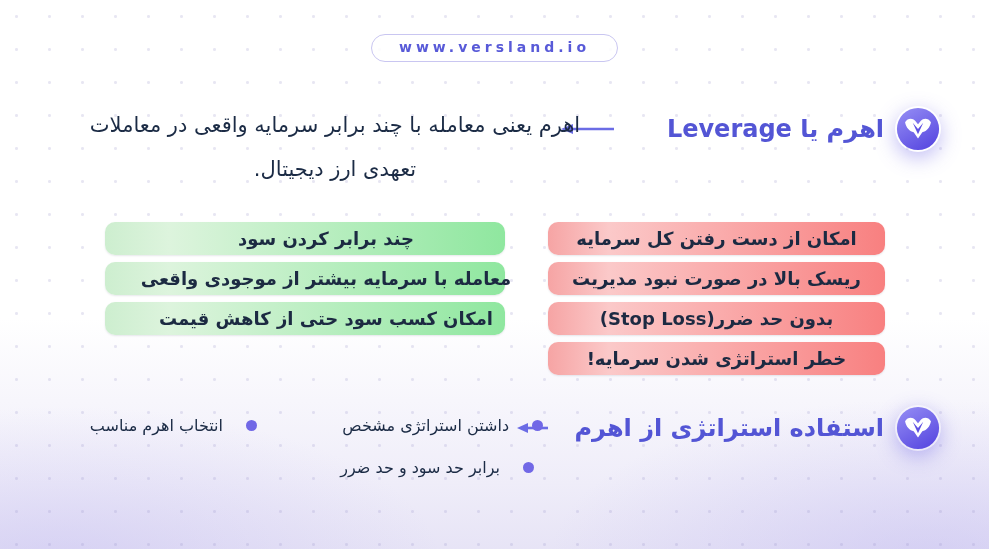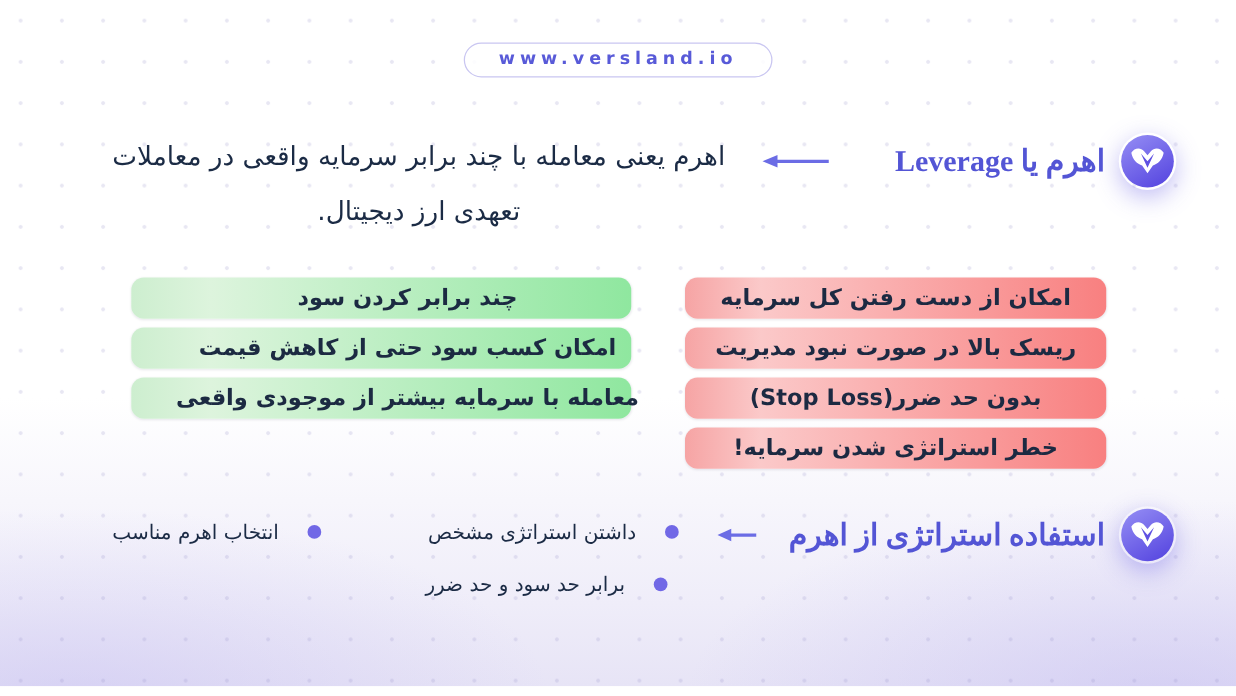--- a/index.html
+++ b/index.html
@@ -55,21 +55,20 @@
     box-shadow: 0 6px 20px rgba(118,108,230,0.45);
     display: block;
   }
   .logo svg { display: block; width: 46px; height: 46px; }
 
   .sec-title {
     color: #5355d5;
     font-size: 24px;
     font-weight: bold;
     white-space: nowrap;
-    font-family: Liberation Serif, serif;
   }
 
   .arrow-long { margin-inline-start: 40px; display: flex; align-items: center; }
   .arrow-short { margin-inline-start: 13px; display: flex; align-items: center; }
 
   
   .desc {
     position: absolute;
     top: 103px;
     right: 394px;
@@ -156,22 +155,22 @@
         <line x1="54" y1="6" x2="11" y2="6" stroke="#6b6ce5" stroke-width="2.6"></line>
         <path d="M13 1 L1 6 L13 11 Z" fill="#6b6ce5"></path>
       </svg>
     </span>
   </div>
 
   <p class="desc">اهرم یعنی معامله با چند برابر سرمایه واقعی در معاملات تعهدی ارز دیجیتال.</p>
 
   <div class="box-list pros">
     <div class="info-box">چند برابر کردن سود</div>
+    <div class="info-box">معامله با سرمایه بیشتر از موجودی واقعی</div>
     <div class="info-box">امکان کسب سود حتی از کاهش قیمت</div>
-    <div class="info-box">معامله با سرمایه بیشتر از موجودی واقعی</div>
   </div>
 
   <div class="box-list cons">
     <div class="info-box">امکان از دست رفتن کل سرمایه</div>
     <div class="info-box">ریسک بالا در صورت نبود مدیریت</div>
     <div class="info-box">بدون حد ضرر(Stop Loss)</div>
     <div class="info-box">خطر استراتژی شدن سرمایه!</div>
   </div>
 
   <div class="heading-row h2">

